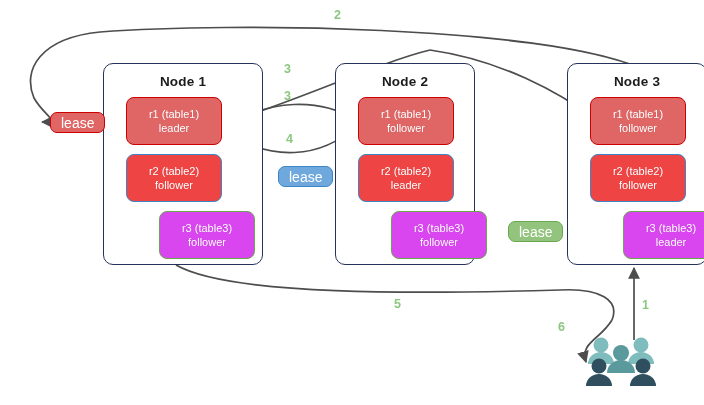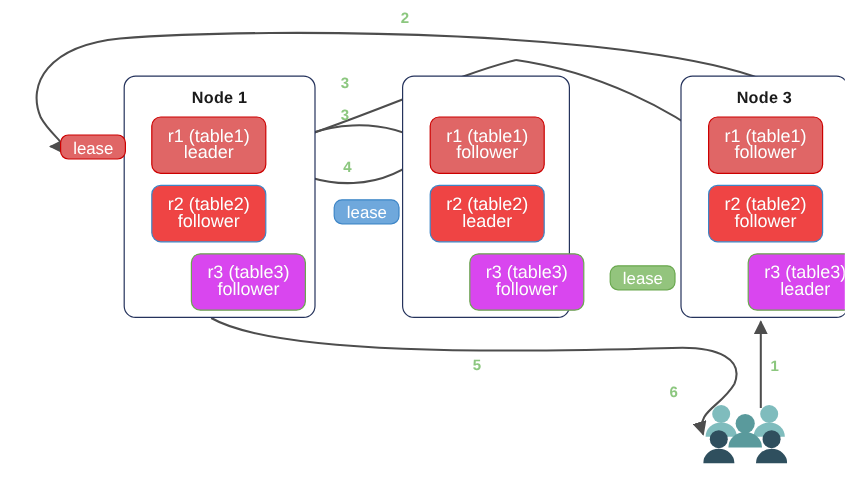--- a/index.html
+++ b/index.html
@@ -33,21 +33,21 @@
     left:22px;
     width:96px;
     height:48px;
     border-radius:8px;
     box-sizing:border-box;
     display:flex;
     flex-direction:column;
     align-items:center;
     justify-content:center;
     color:#ffffff;
-    font-size:15px;
+    font-size:11px;
     line-height:14px;
     text-align:center;
     text-shadow:0 0 1px rgba(0,0,0,.12);
   }
   .replica .l1,.replica .l2{display:block;}
   .rep-red  {background:#e06666;border:1.6px solid #cc0000;}
   .rep-blue {background:#ef4444;border:1.6px solid #3d85c6;}
   .rep-green{background:#d946ef;border:1.6px solid #6aa84f;margin-left:33px;}
 
   .lease{
@@ -112,20 +112,21 @@
       <span class="l1">r2 (table2)</span>
       <span class="l2">follower</span>
     </div>
     <div class="replica rep-green" style="top:147px;">
       <span class="l1">r3 (table3)</span>
       <span class="l2">follower</span>
     </div>
   </div>
 
   <div class="node" style="left:335px;top:63px;width:140px;height:202px;">
+    <div class="node-title">Node 2</div>
     <div class="replica rep-red" style="top:33px;">
       <span class="l1">r1 (table1)</span>
       <span class="l2">follower</span>
     </div>
     <div class="replica rep-blue" style="top:90px;">
       <span class="l1">r2 (table2)</span>
       <span class="l2">leader</span>
     </div>
     <div class="replica rep-green" style="top:147px;">
       <span class="l1">r3 (table3)</span>

